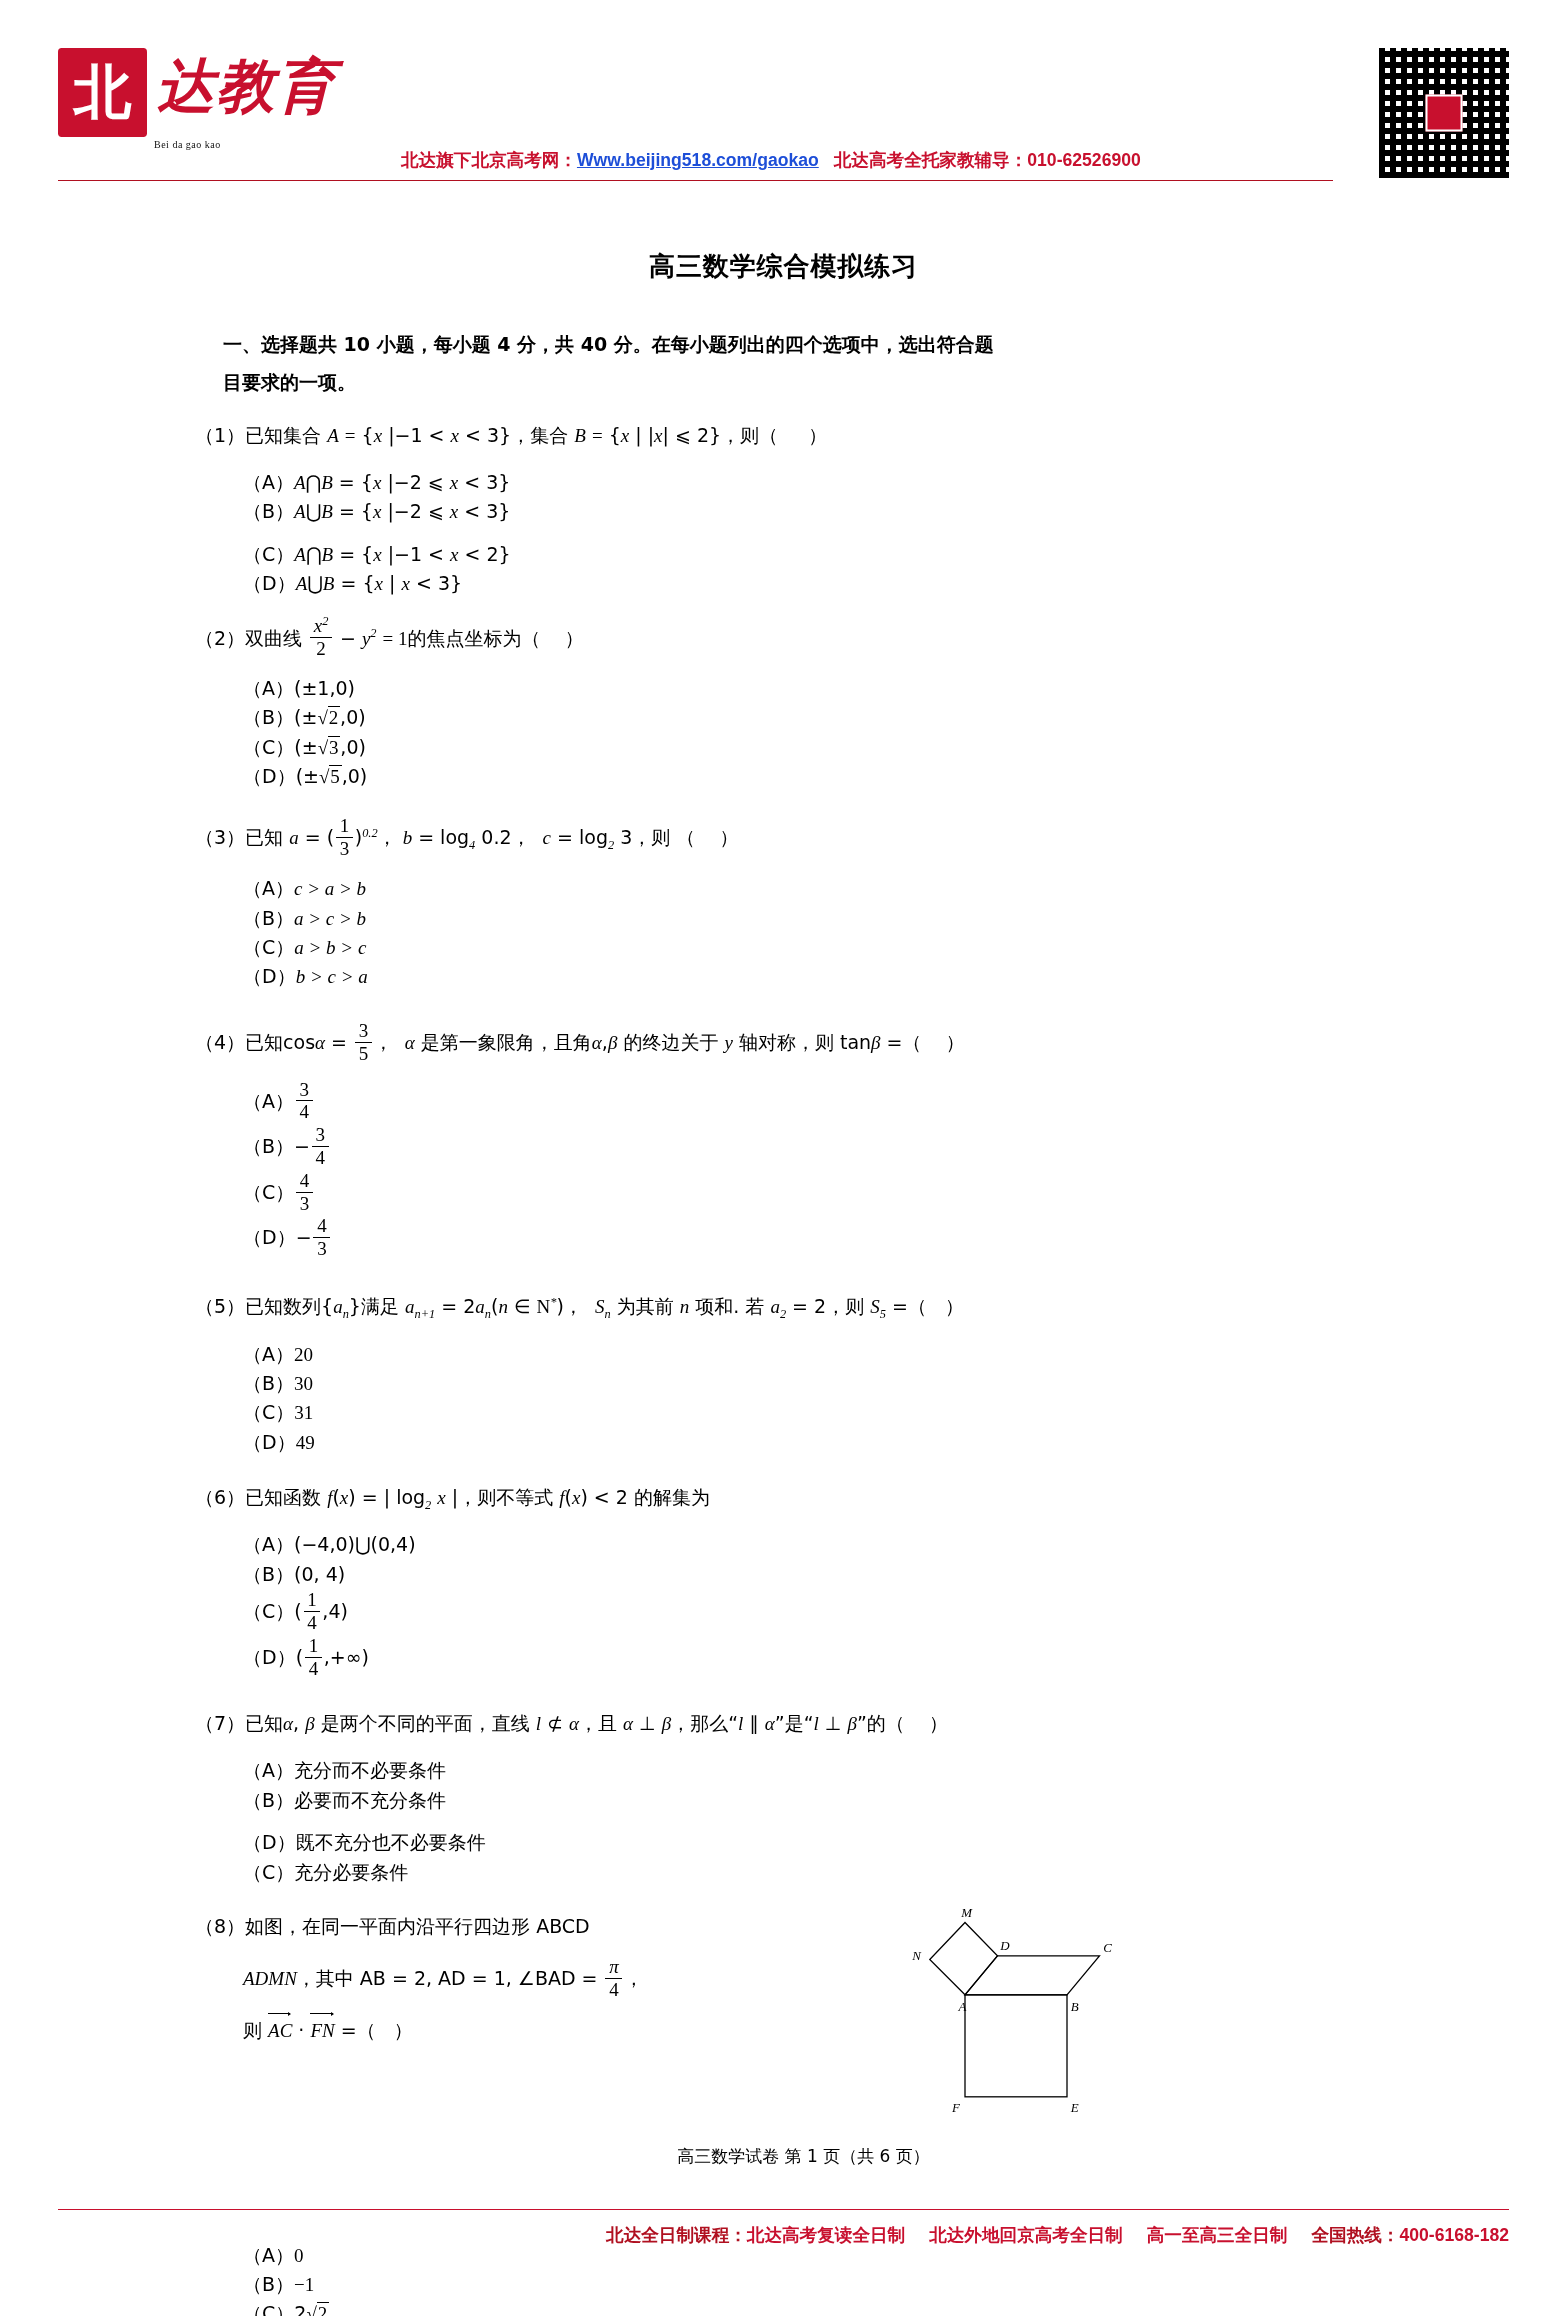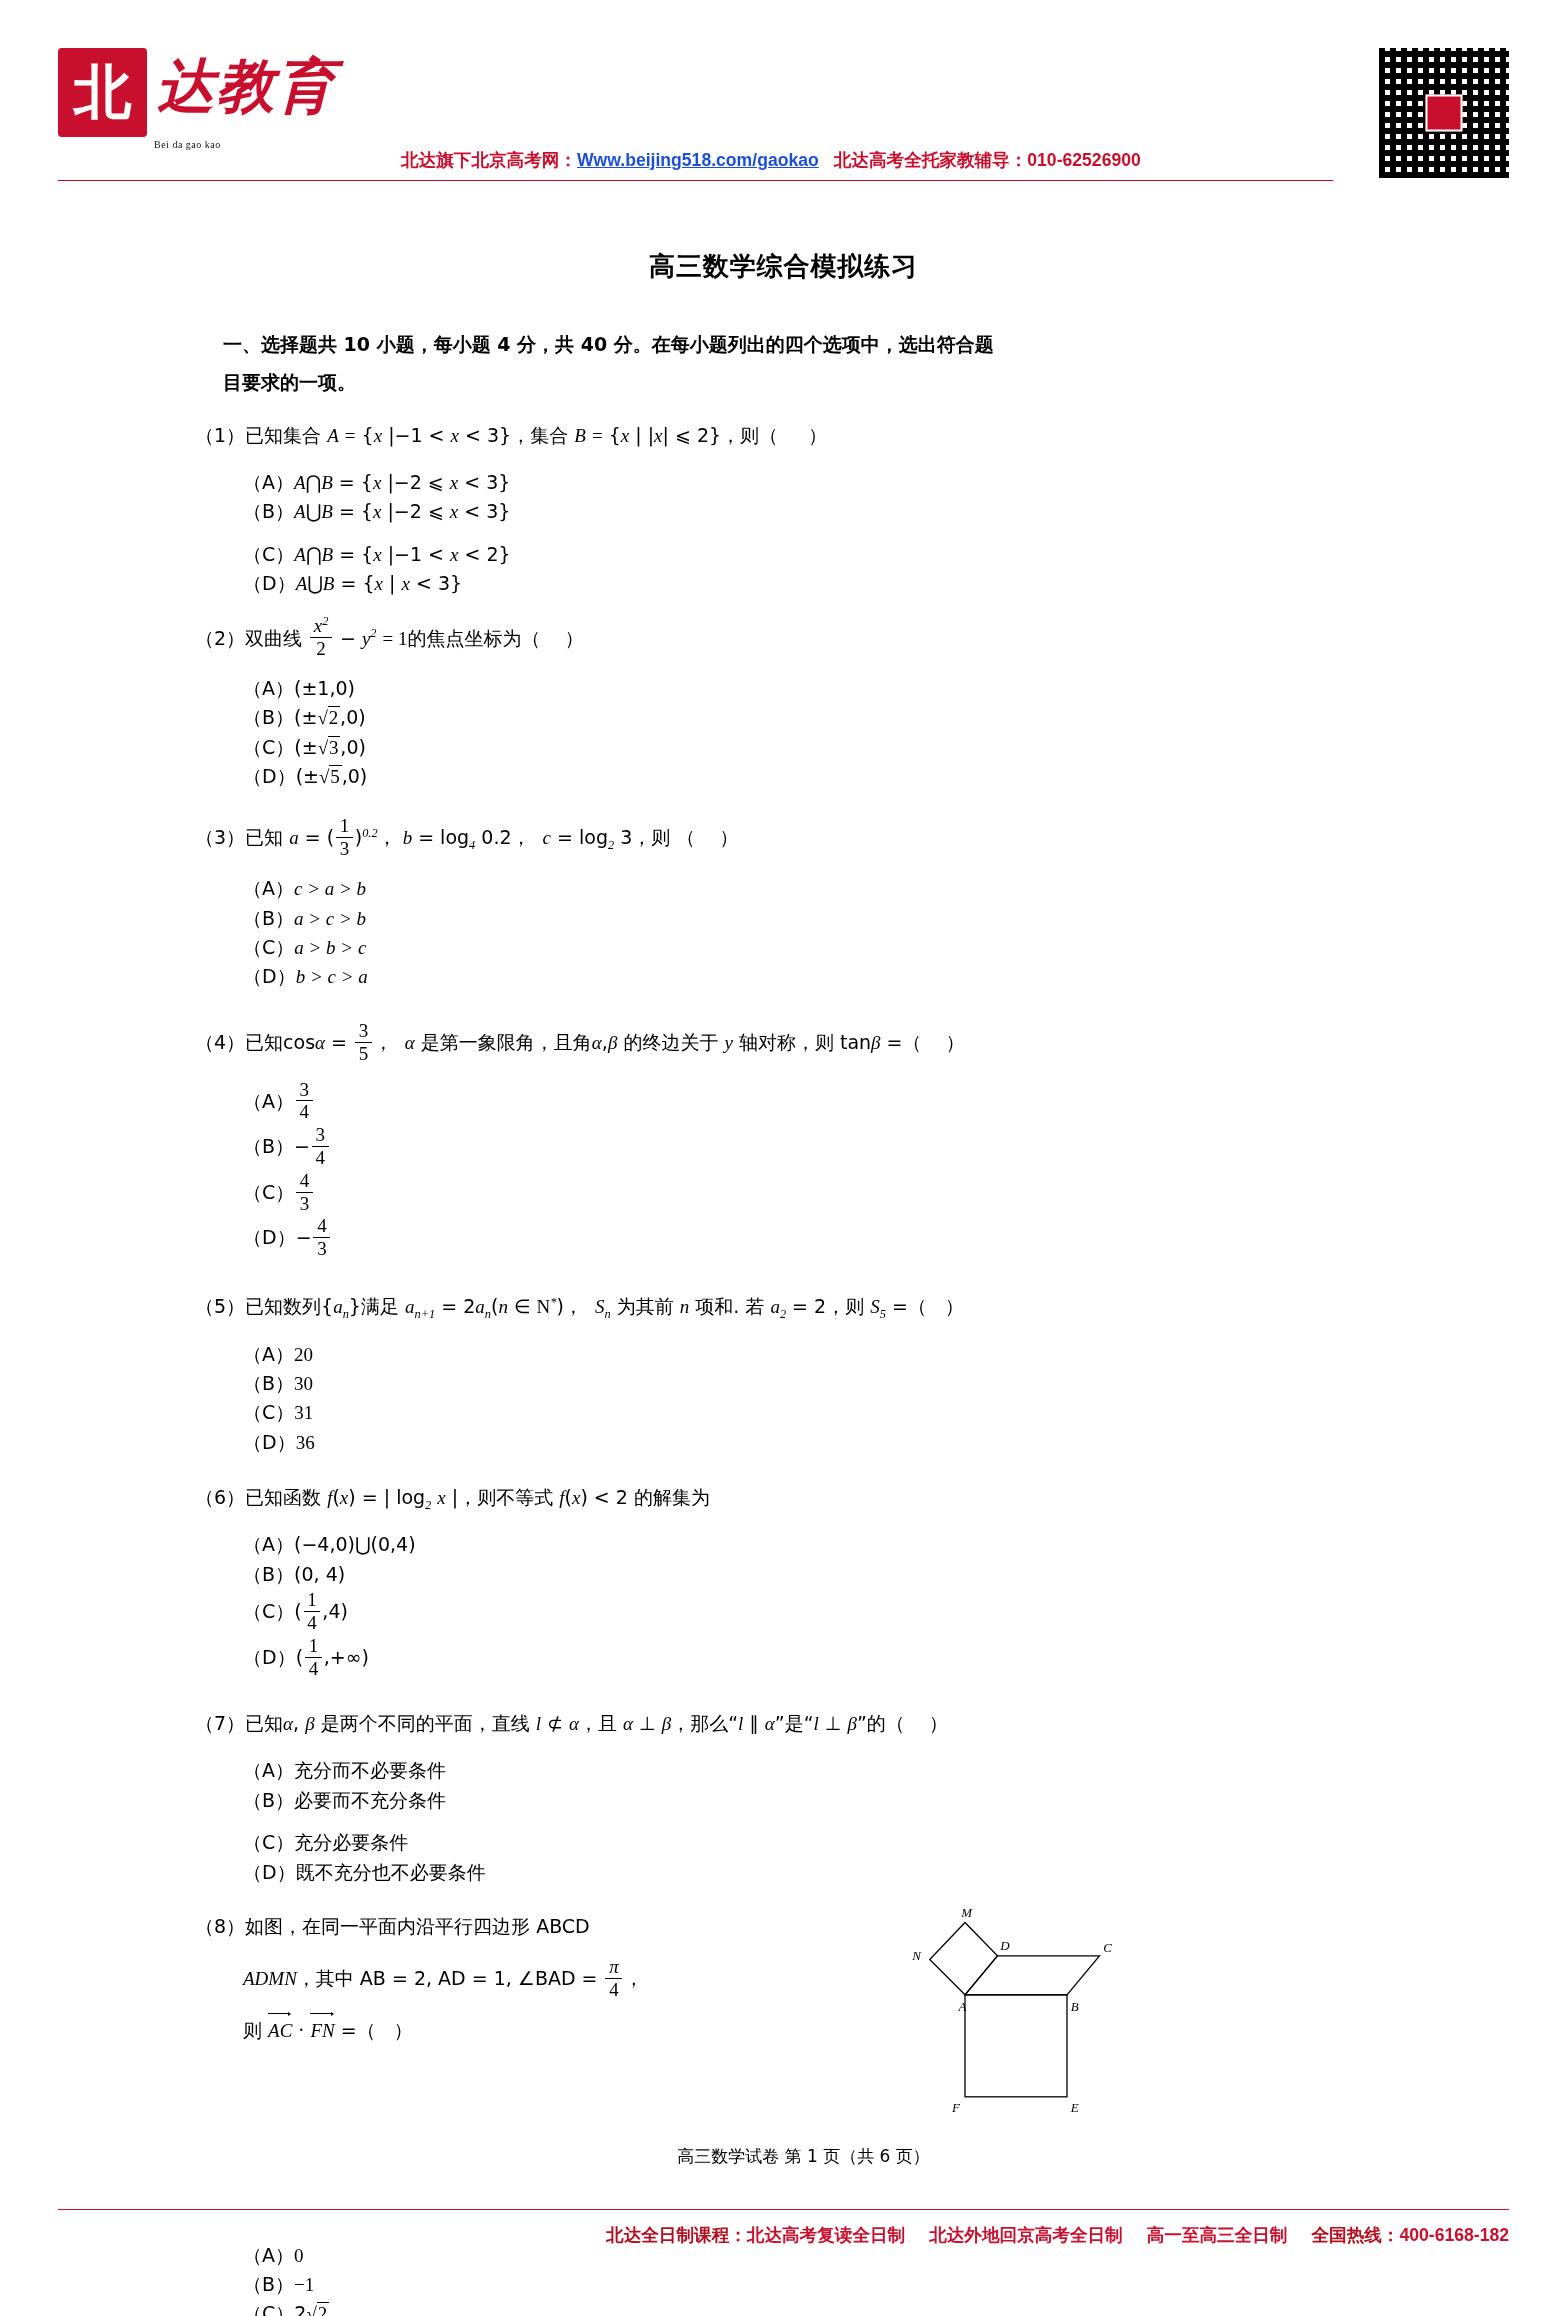--- a/index.html
+++ b/index.html
@@ -342,21 +342,21 @@
 
     <div class="q" style="margin-top:26px;">
       <div class="q-stem">
         <span>（5）</span><span>已知数列</span>{<span class="mi">a</span><sub class="s mi">n</sub>}<span>满足</span>
         <span class="mi">a</span><sub class="s mn">n+1</sub> = 2<span class="mi">a</span><sub class="s mi">n</sub>(<span class="mi">n</span> ∈ <span class="mn">N</span><sup class="s mn">*</sup>)，&nbsp; <span class="mi">S</span><sub class="s mi">n</sub> <span>为其前</span> <span class="mi">n</span> <span>项和. 若</span> <span class="mi">a</span><sub class="s mn">2</sub> = 2<span>，则</span> <span class="mi">S</span><sub class="s mn">5</sub> =<span>（</span>&nbsp;&nbsp;&nbsp;<span>）</span>
       </div>
       <div class="opt-row opt-4">
         <div class="opt"><span>（A）</span><span class="mn">20</span></div>
         <div class="opt"><span>（B）</span><span class="mn">30</span></div>
         <div class="opt"><span>（C）</span><span class="mn">31</span></div>
-        <div class="opt"><span>（D）</span><span class="mn">36</span></div>
+        <div class="opt"><span>（D）</span><span class="mn">49</span></div>
       </div>
     </div>
 
     <div class="q" style="margin-top:20.4px;">
       <div class="q-stem">
         <span>（6）</span><span>已知函数</span>
         <span class="mi">f</span>(<span class="mi">x</span>) = | log<sub class="s mn">2</sub> <span class="mi">x</span> |<span>，则不等式</span>
         <span class="mi">f</span>(<span class="mi">x</span>) &lt; 2 <span>的解集为</span>
       </div>
       <div class="opt-row opt-4">
@@ -369,22 +369,22 @@
 
     <div class="q" style="margin-top:24px;">
       <div class="q-stem">
         <span>（7）</span><span>已知</span><span class="mi">α</span>, <span class="mi">β</span> <span>是两个不同的平面，直线</span> <span class="mi">l</span> ⊄ <span class="mi">α</span><span>，且</span> <span class="mi">α</span> ⊥ <span class="mi">β</span><span>，那么“</span><span class="mi">l</span> ∥ <span class="mi">α</span><span>”是“</span><span class="mi">l</span> ⊥ <span class="mi">β</span><span>”的（</span>&nbsp;&nbsp;&nbsp;&nbsp;<span>）</span>
       </div>
       <div class="opt-row opt-2">
         <div class="opt">（A）充分而不必要条件</div>
         <div class="opt">（B）必要而不充分条件</div>
       </div>
       <div class="opt-row opt-2">
+        <div class="opt">（D）既不充分也不必要条件</div>
         <div class="opt">（C）充分必要条件</div>
-        <div class="opt">（D）既不充分也不必要条件</div>
       </div>
     </div>
 
     <div class="q q8-wrap" style="margin-top:20.4px;">
       <div class="q8-text">
         <div class="q-stem"><span>（8）</span><span>如图，在同一平面内沿平行四边形 ABCD</span></div>
         <div class="line" style="padding-left:48px;">
           <span class="mi">ADMN</span><span>，其中 AB = 2, AD = 1, ∠BAD =</span>
           <span class="frac"><span class="num mi">π</span><span class="den mn">4</span></span><span>，</span>
         </div>

